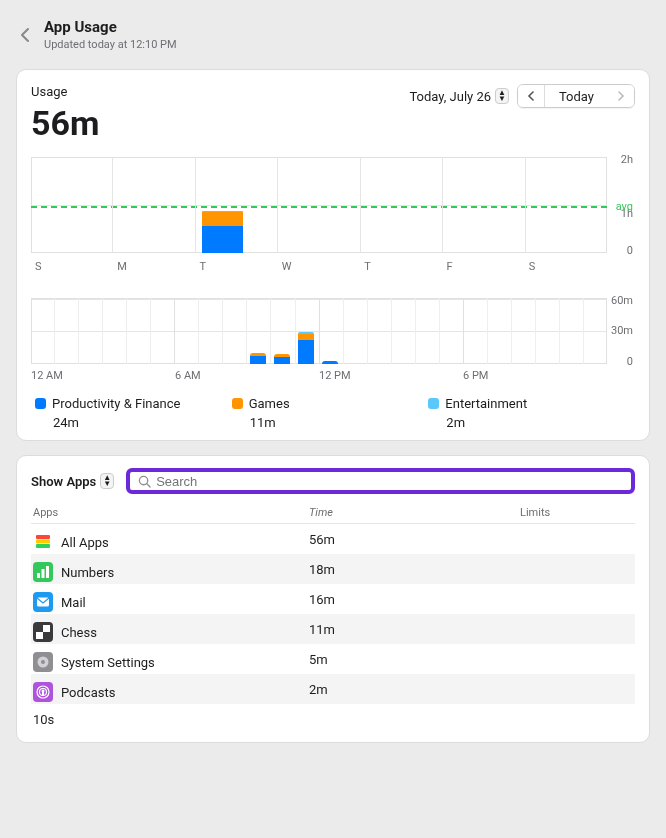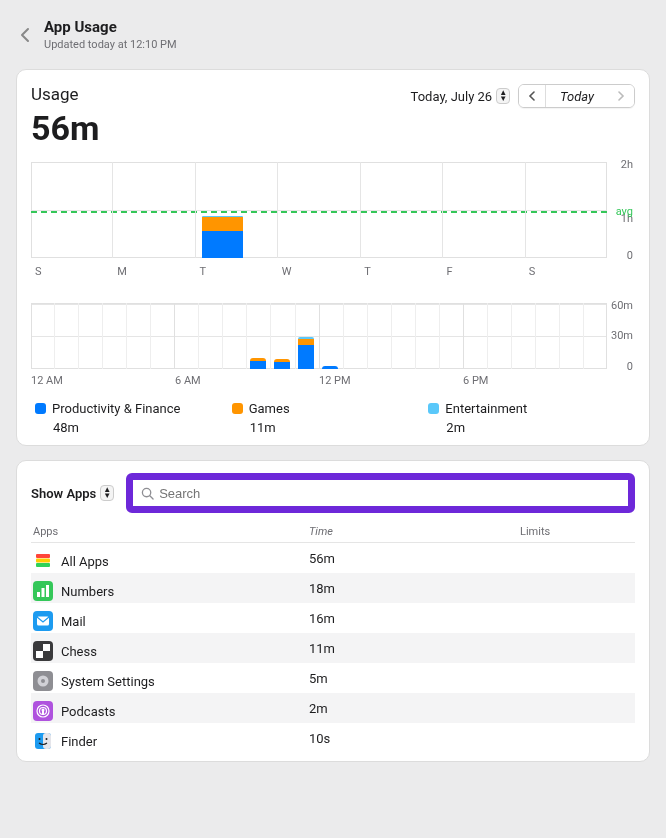--- a/index.html
+++ b/index.html
@@ -19,26 +19,26 @@
 
     .card {
       background: #fff;
       border: 1px solid #dcdcdc;
       border-radius: 10px;
       padding: 14px 14px 10px 14px;
       margin-bottom: 14px;
     }
 
     .usage-top { display:flex; justify-content: space-between; align-items: flex-start; }
-    .usage-label { font-size: 17px; color:#1d1d1f; }
+    .usage-label { font-size: 13px; color:#1d1d1f; }
     .usage-total { font-size: 34px; font-weight: 700; margin-top: 4px; }
     .date-controls { display:flex; align-items:center; gap:8px; }
     .date-picker { display:flex; align-items:center; gap:4px; font-size:13px; cursor:pointer; }
     .updown { display:flex; flex-direction:column; line-height:6px; font-size:8px; background:#f4f4f4; border:1px solid #ccc; border-radius:4px; padding:1px 2px;}
-    .nav-group { display:flex; border:1px solid #ccc; border-radius:6px; overflow:hidden; height:24px; box-shadow: 0 1px 1px rgba(0,0,0,0.05); font-style: italic;}
+    .nav-group { display:flex; border:1px solid #ccc; border-radius:6px; overflow:hidden; height:24px; box-shadow: 0 1px 1px rgba(0,0,0,0.05);}
     .nav-btn { width:26px; display:flex; align-items:center; justify-content:center; background:#fff; cursor:pointer; color:#666; font-size:12px;}
     .nav-btn + .nav-btn, .today-btn { border-left:1px solid #ddd; }
     .today-btn { padding: 0 14px; display:flex; align-items:center; background:#fff; cursor:pointer; font-size:13px;}
     .nav-btn.disabled { color:#bbb; }
 
     
     .week-chart { position: relative; height: 120px; margin-top: 14px; }
     .week-grid { position:absolute; left:0; right:28px; top:0; bottom:24px; border:1px solid #e0e0e0; display:flex; flex-direction:column; }
     .week-grid-row { flex:1; border-top:1px solid #e5e5e5;}
     .week-grid-row:first-child{border-top:none;}
@@ -77,21 +77,21 @@
     .legend-item:nth-child(2){width:33%;}
     .legend-item:nth-child(3){width:33%;}
     .legend-row { display:flex; align-items:center; gap:6px;}
     .swatch { width:11px; height:11px; border-radius:3px;}
     .legend-label { font-size:13px; }
     .legend-value { font-size:13px; padding-left:18px;}
 
     
     .filter-row { display:flex; align-items:center; gap:12px; margin-bottom:8px;}
     .show-apps { display:flex; align-items:center; gap:4px; font-size:13px; font-weight:600; cursor:pointer;}
-    .search-wrap { flex:1; display:flex; align-items:center; border:7px solid #6d28d9; border-radius:6px; background:#fff; padding:4px 8px; height:40px;}
+    .search-wrap { flex:1; display:flex; align-items:center; border:4px solid #6d28d9; border-radius:6px; background:#fff; padding:4px 8px; height:26px;}
     .search-wrap input { border:none; outline:none; flex:1; font-size:13px; background:transparent;}
     .search-icon { color:#8e8e93; margin-right:5px;}
 
     
     .tbl-head { display:flex; font-size:11px; color:#6e6e73; padding:4px 2px; border-bottom:1px solid #e5e5e5;}
     .colh-apps { flex: 0 0 46%; }
     .colh-time { flex: 0 0 32%; font-style: italic; }
     .colh-limits { flex: 0 0 22%; padding-left: 19px; }
     .tbl-body { display:flex; flex-direction:column;}
     .tbl-row { display:flex; align-items:center; padding:4px 2px; height:30px; border-radius:0;}
@@ -300,21 +300,21 @@
       <span>6 PM</span>
     </div>
   </div>
 
   <div class="legend" id="legend">
       <div class="legend-item">
     <div class="legend-row">
       <div class="swatch" style="background:#007aff"></div>
       <div class="legend-label">Productivity &amp; Finance</div>
     </div>
-    <div class="legend-value">48m</div>
+    <div class="legend-value">24m</div>
       </div>
       <div class="legend-item">
     <div class="legend-row">
       <div class="swatch" style="background:#ff9500"></div>
       <div class="legend-label">Games</div>
     </div>
     <div class="legend-value">11m</div>
       </div>
       <div class="legend-item">
     <div class="legend-row">
@@ -429,29 +429,17 @@
               <circle cx="7" cy="6" r="1.5" fill="#fff"></circle>
               <rect x="6" y="7" width="2" height="4" fill="#fff"></rect>
             </svg>
           </div>
       <span>Podcasts</span>
     </div>
     <div class="cell-time">2m</div>
     <div class="cell-limits"></div>
       </div>
       <div class="tbl-row">
-    <div class="cell-app">
-      <div class="app-icon" style="background:transparent">
-            <svg width="16" height="16" viewBox="0 0 16 16">
-              <rect width="16" height="16" rx="3" fill="#1d9bf0"></rect>
-              <rect x="8" width="8" height="16" rx="3" fill="#e5e5ea"></rect>
-              <circle cx="4.5" cy="6" r="1" fill="#1d1d1f"></circle>
-              <circle cx="11.5" cy="6" r="1" fill="#1d1d1f"></circle>
-              <path d="M4 10 Q8 13 12 10" stroke="#1d1d1f" stroke-width="1.2" fill="none"></path>
-            </svg>
-          </div>
-      <span>Finder</span>
-    </div>
     <div class="cell-time">10s</div>
     <div class="cell-limits"></div>
       </div>
     </div>
 </div>
 
 </body></html>

